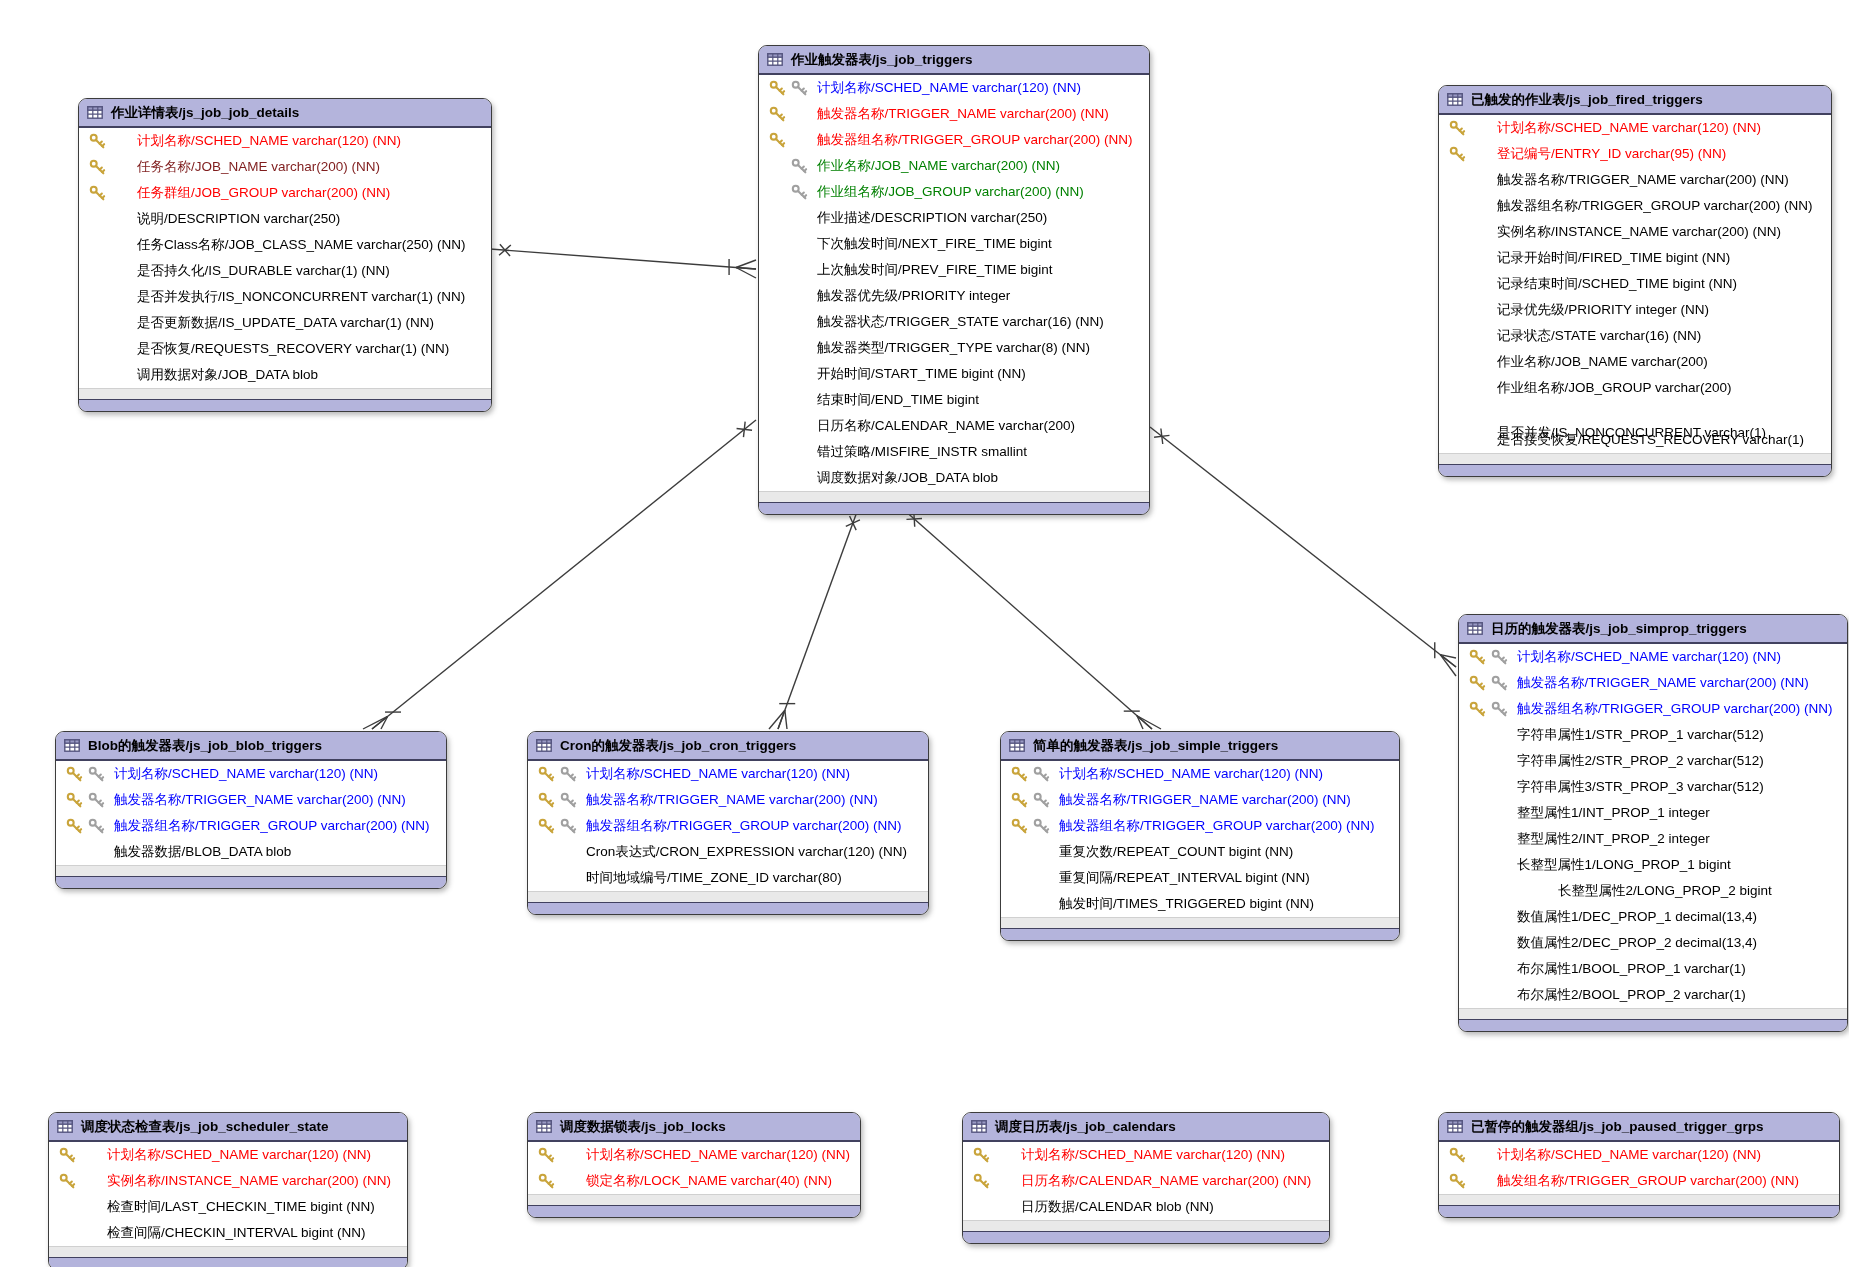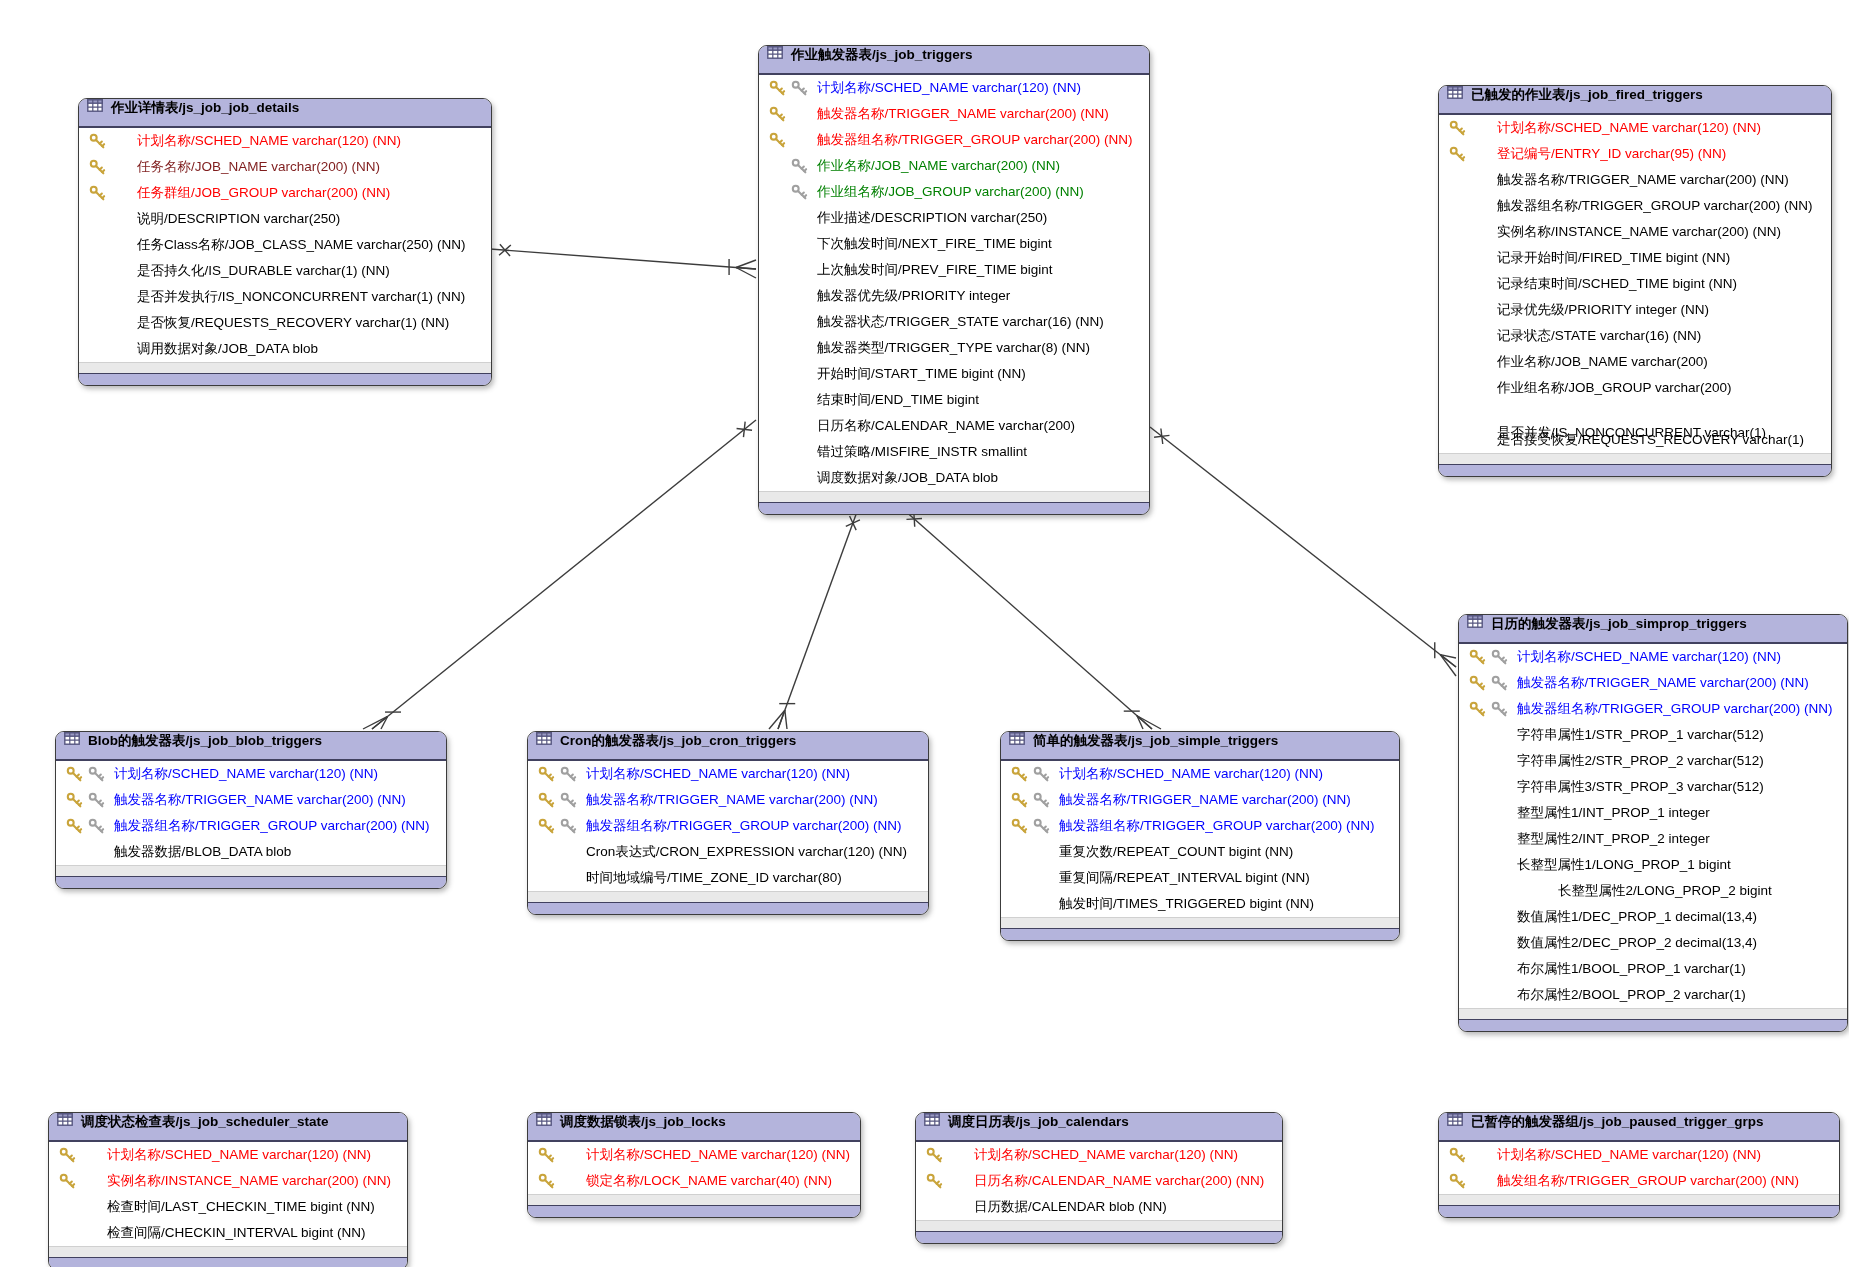--- a/index.html
+++ b/index.html
@@ -18,20 +18,21 @@
     border:1.5px solid #3c3c3c;
     border-radius:9px;
     box-shadow:2px 3px 5px rgba(60,60,60,0.35);
     overflow:hidden;
   }
   .entity-header{
     height:27px;
     background:#b4b4dc;
     border-bottom:2px solid #41415f;
     display:flex;
+    align-items:center;
     padding-left:8px;
     gap:8px;
     font-size:13.5px;
     font-weight:bold;
     color:#000000;
     white-space:nowrap;
   }
   .field-row{
     height:26px;
     display:flex;
@@ -173,20 +174,25 @@
           <span class="field-text" style="color: rgb(0, 0, 0);">是否持久化/IS_DURABLE varchar(1) (NN)</span>
         </div>
         <div class="field-row">
           <span class="keyslot"></span>
           <span class="keyslot"></span>
           <span class="field-text" style="color: rgb(0, 0, 0);">是否并发执行/IS_NONCONCURRENT varchar(1) (NN)</span>
         </div>
         <div class="field-row">
           <span class="keyslot"></span>
           <span class="keyslot"></span>
+          <span class="field-text" style="color: rgb(0, 0, 0);">是否更新数据/IS_UPDATE_DATA varchar(1) (NN)</span>
+        </div>
+        <div class="field-row">
+          <span class="keyslot"></span>
+          <span class="keyslot"></span>
           <span class="field-text" style="color: rgb(0, 0, 0);">是否恢复/REQUESTS_RECOVERY varchar(1) (NN)</span>
         </div>
         <div class="field-row">
           <span class="keyslot"></span>
           <span class="keyslot"></span>
           <span class="field-text" style="color: rgb(0, 0, 0);">调用数据对象/JOB_DATA blob</span>
         </div>
       </div>
     <div class="entity-footer-gray"></div>
     <div class="entity-footer-lav"></div>
@@ -965,21 +971,21 @@
             </svg>
           </span>
           <span class="keyslot"></span>
           <span class="field-text" style="color: rgb(255, 0, 0);">锁定名称/LOCK_NAME varchar(40) (NN)</span>
         </div>
       </div>
     <div class="entity-footer-gray"></div>
     <div class="entity-footer-lav"></div>
   </div>
 
-  <div class="entity" style="left: 915px; top: 1112px; width: 366px;">
+  <div class="entity" style="left: 962px; top: 1112px; width: 366px;">
     <div class="entity-header">
       <span class="table-icon">
           <svg width="16" height="13" viewBox="0 0 16 13" style="display:block">
             <rect x="0.8" y="0.8" width="14.4" height="11.4" fill="#ffffff" stroke="#55557f" stroke-width="1.4"></rect>
             <rect x="0.8" y="0.8" width="14.4" height="3.4" fill="#9a9ac4" stroke="#55557f" stroke-width="1.4"></rect>
             <path d="M5.8 0.8 V12.2 M10.8 0.8 V12.2 M0.8 8.2 H15.2" stroke="#55557f" stroke-width="1.2" fill="none"></path>
           </svg>
         </span>
       <span class="entity-title">调度日历表/js_job_calendars</span>
     </div>

